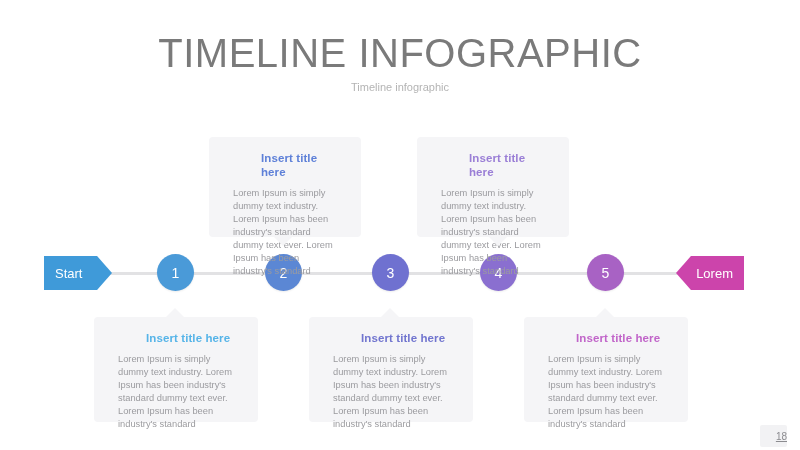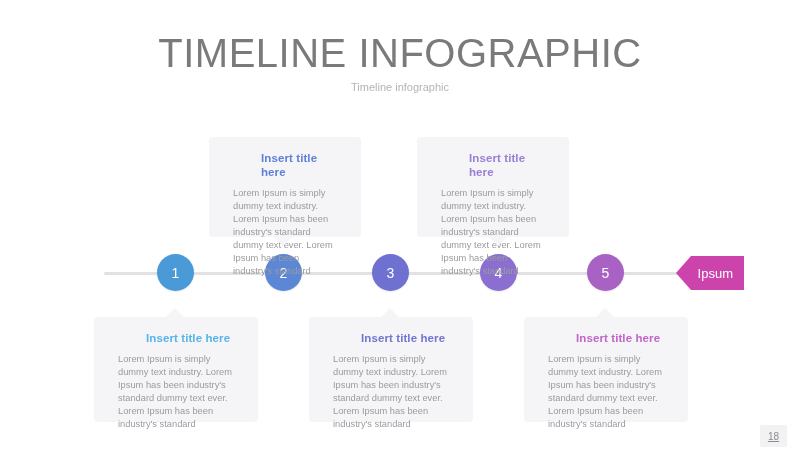--- a/index.html
+++ b/index.html
@@ -152,38 +152,41 @@
   .page-number {
     position: absolute;
     left: 760px;
     top: 421px;
     width: 27px;
     height: 22px;
     background: #f2f2f4;
     border-radius: 2px;
     display: flex;
     align-items: center;
-    justify-content: center;
+    justify-content: flex-end;
     font-size: 10px;
     color: #8c8c90;
     text-decoration: underline;
   }
 </style>
 </head>
 <body>
 
 <div class="slide">
 
   <div class="page-title">TIMELINE INFOGRAPHIC</div>
   <div class="page-subtitle">Timeline infographic</div>
 
   <div class="timeline-line" style="background: rgb(226, 226, 228);"></div>
 
+  <div class="endcap endcap-start" style="background: rgb(63, 154, 217);">
+    <span>Start</span>
+  </div>
   <div class="endcap endcap-finish" style="background: rgb(204, 68, 171);">
-    <span>Ipsum</span>
+    <span>Lorem</span>
   </div>
 
   <div class="node" id="node-0" style="left: 157px; background: rgb(74, 154, 216);">
     <span>1</span>
   </div>
   <div class="node" id="node-1" style="left: 265px; background: rgb(91, 135, 212);">
     <span>2</span>
   </div>
   <div class="node" id="node-2" style="left: 372px; background: rgb(111, 113, 208);">
     <span>3</span>

